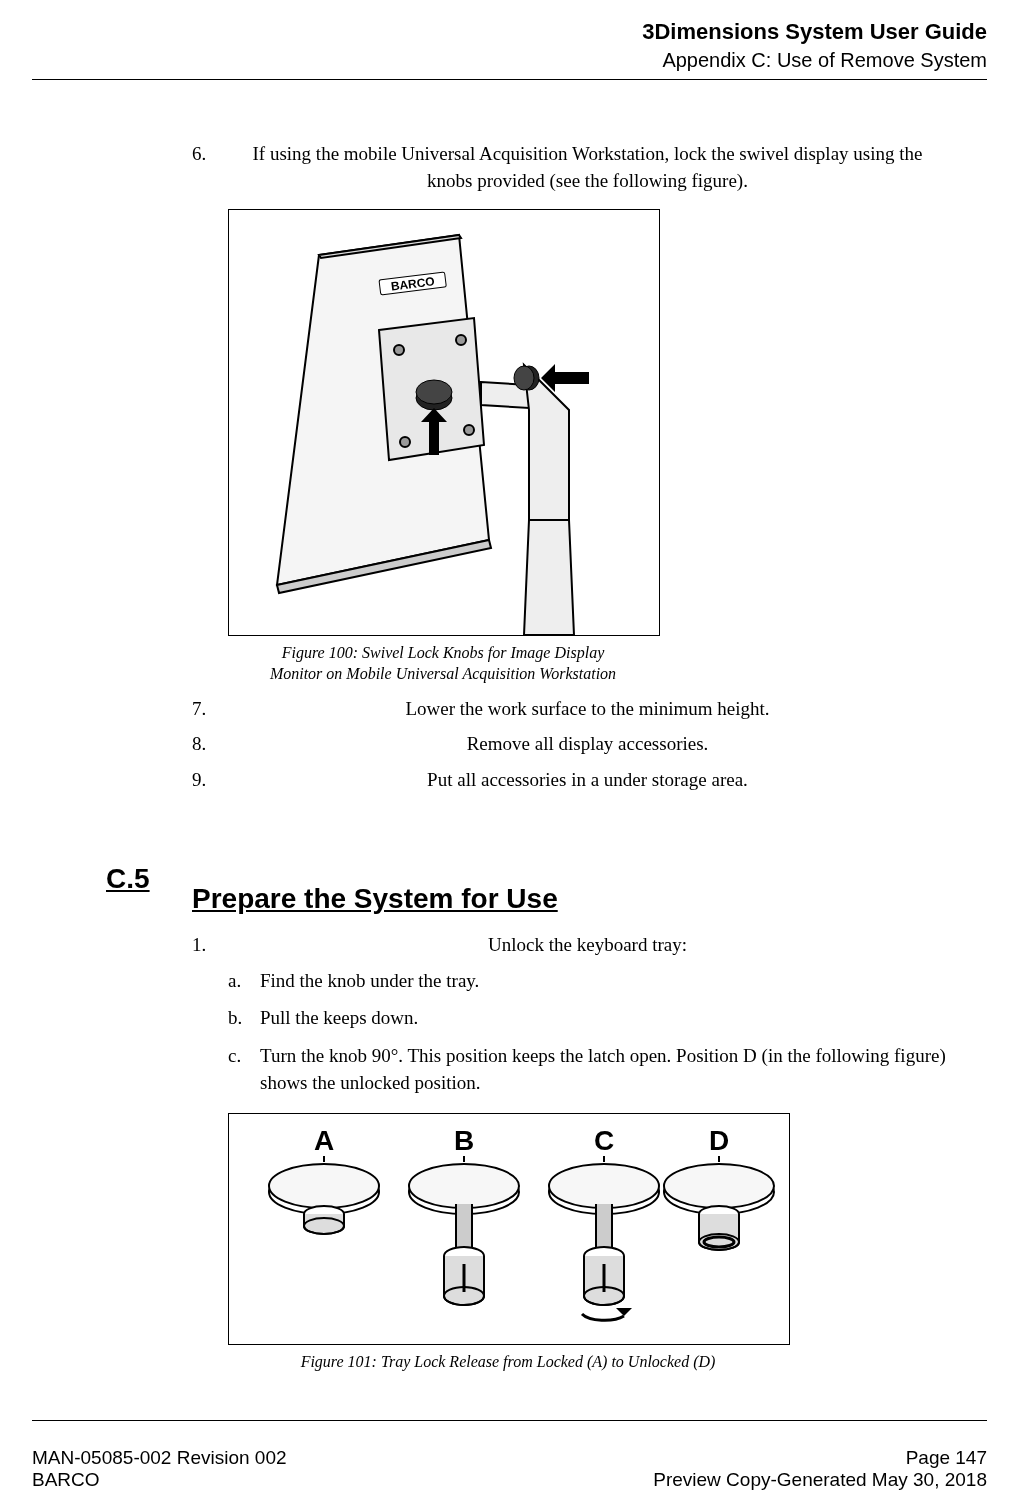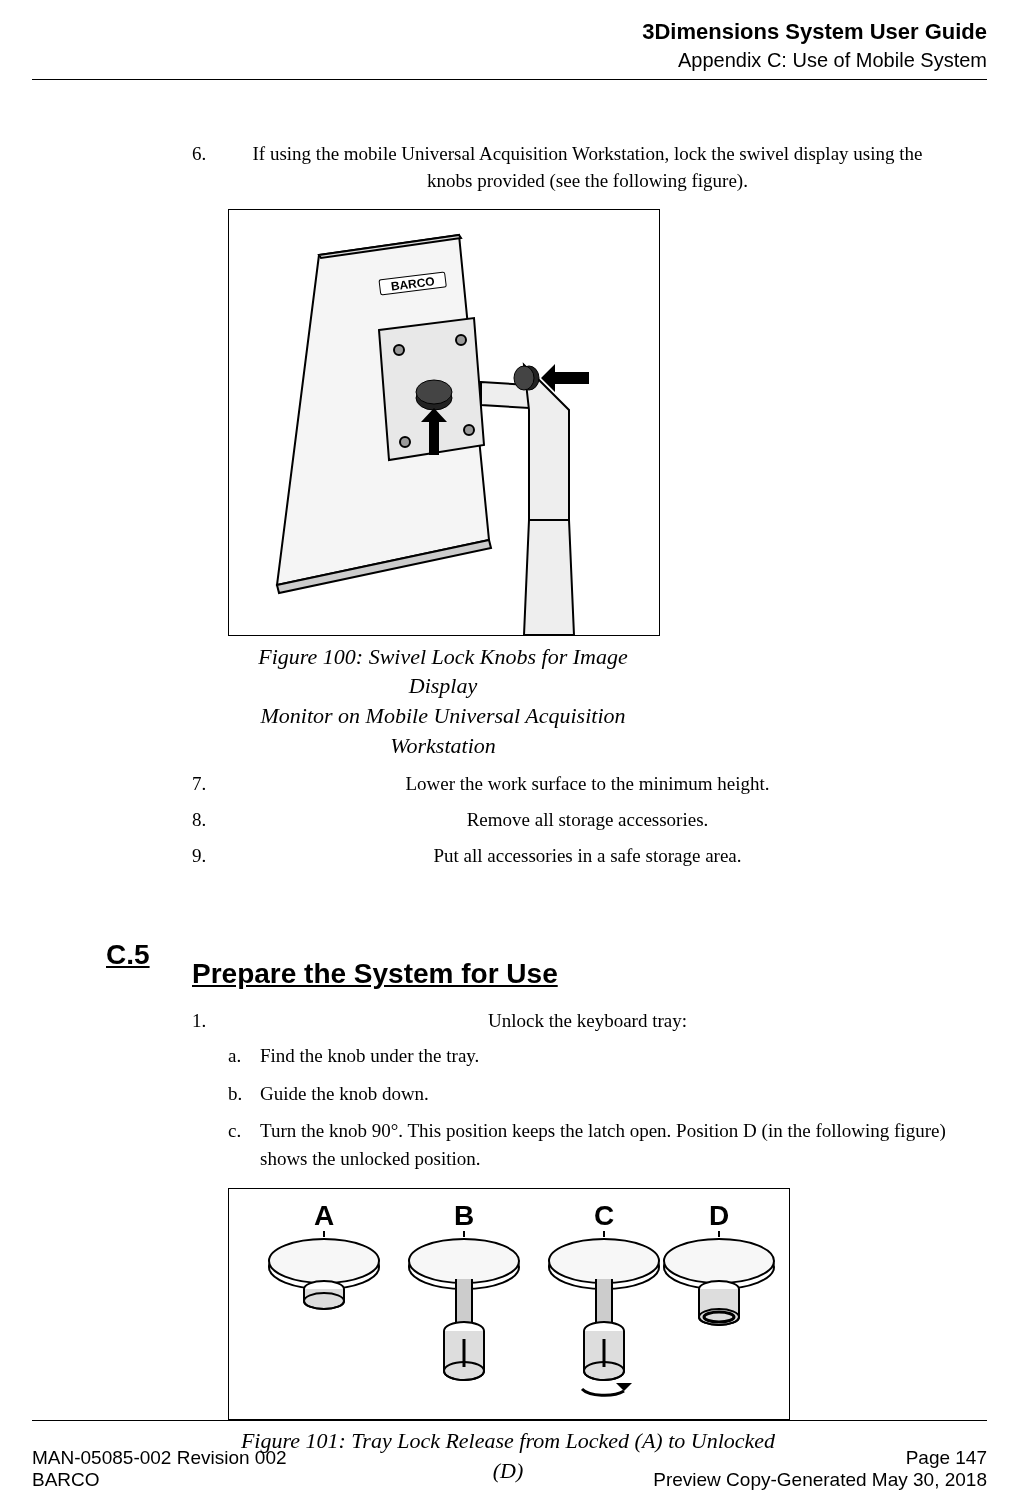--- a/index.html
+++ b/index.html
@@ -68,21 +68,21 @@
     width: 430px;
     height: 425px;
     border: 1px solid #000;
     background: #fff;
     position: relative;
   }
   .fig1-svg { width: 100%; height: 100%; }
   .fig-caption {
     font-style: italic;
     font-family: Georgia, 'Times New Roman', serif;
-    font-size: 22px;
+    font-size: 16px;
     text-align: center;
     margin-top: 6px;
     line-height: 1.35;
   }
   .fig-caption.f1 { width: 430px; }
   .h2-row {
     display: flex;
     align-items: center;
     margin: 46px 0 12px -86px;
     text-decoration: underline;
@@ -129,21 +129,21 @@
   }
   .footer .col.right { text-align: right; }
 </style>
 </head>
 <body>
 
 <div class="page">
 
   <div class="header">
     <div class="title">3Dimensions System User Guide</div>
-    <div class="subtitle">Appendix C: Use of Mobile System</div>
+    <div class="subtitle">Appendix C: Use of Remove System</div>
   </div>
   <hr class="hr-top">
 
   <div class="content">
 
     <div class="num-item">
       <div class="num">6.</div>
       <div class="body">If using the mobile Universal Acquisition Workstation, lock the swivel display using the knobs provided (see the following figure).</div>
     </div>
 
@@ -194,44 +194,44 @@
         <span>Monitor on Mobile Universal Acquisition Workstation</span>
       </div>
     </div>
 
     <div class="num-item">
       <div class="num">7.</div>
       <div class="body">Lower the work surface to the minimum height.</div>
     </div>
     <div class="num-item">
       <div class="num">8.</div>
-      <div class="body">Remove all storage accessories.</div>
+      <div class="body">Remove all display accessories.</div>
     </div>
     <div class="num-item">
       <div class="num">9.</div>
-      <div class="body">Put all accessories in a safe storage area.</div>
+      <div class="body">Put all accessories in a under storage area.</div>
     </div>
 
     <div class="h2-row">
       <div class="h2-num">C.5</div>
       <div class="h2-title">Prepare the System for Use</div>
     </div>
 
     <div class="num-item">
       <div class="num">1.</div>
       <div class="body">Unlock the keyboard tray:</div>
     </div>
 
     <div class="sub-item">
       <div class="num">a.</div>
       <div class="body">Find the knob under the tray.</div>
     </div>
     <div class="sub-item">
       <div class="num">b.</div>
-      <div class="body">Guide the knob down.</div>
+      <div class="body">Pull the keeps down.</div>
     </div>
     <div class="sub-item">
       <div class="num">c.</div>
       <div class="body">Turn the knob 90°. This position keeps the latch open. Position D (in the following figure) shows the unlocked position.</div>
     </div>
 
     <div class="figure-block">
       <div class="fig2-frame">
         <svg class="fig2-svg" viewBox="0 0 560 230">
 

